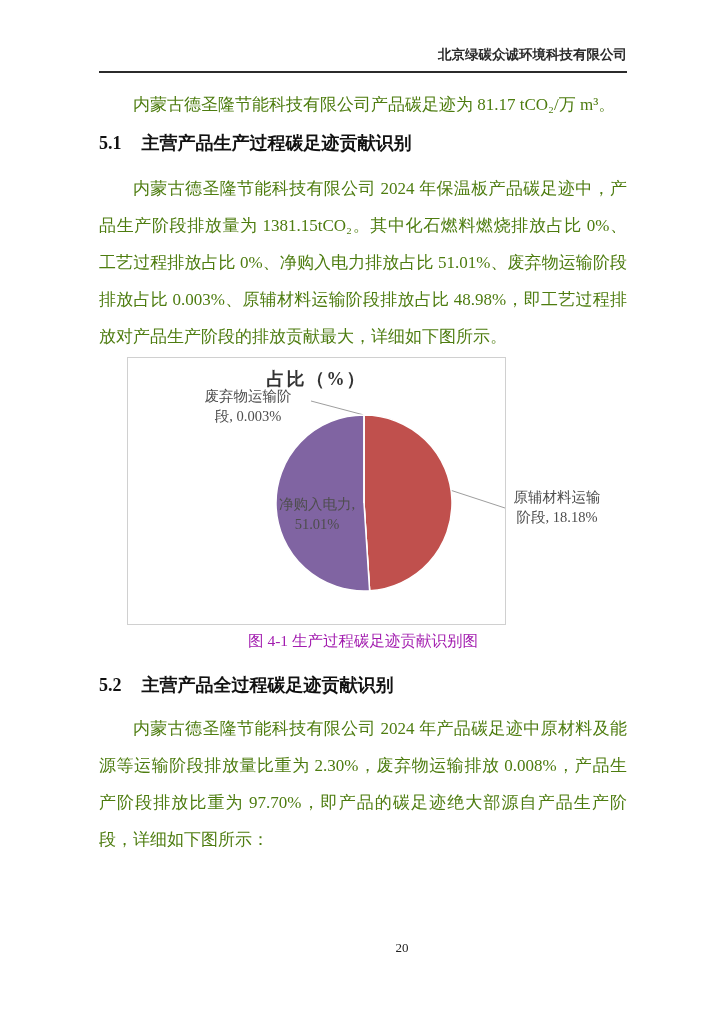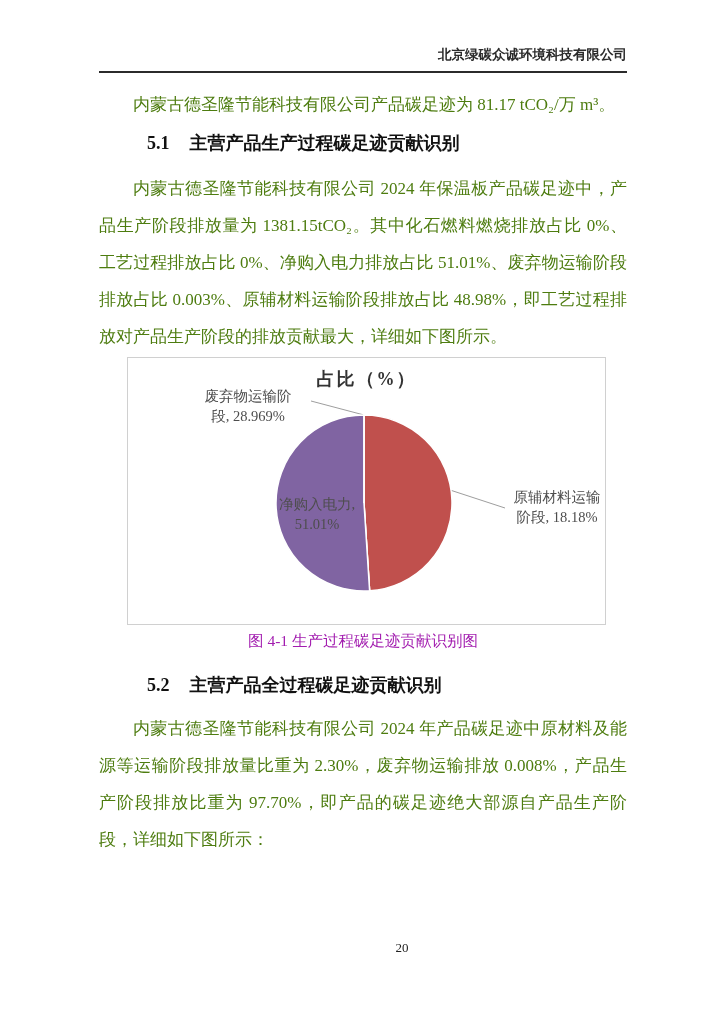--- a/index.html
+++ b/index.html
@@ -17,26 +17,26 @@
     padding-bottom:7px;border-bottom:2px solid #2b2b2b;
   }
   
   .para{
     left:99px;width:528px;
     font-size:17px;line-height:37px;text-align:justify;
     text-indent:34px;color:#4d7c0f;
   }
   .heading{
     left:99px;width:528px;
-    font-size:18px;font-weight:700;color:#111;margin-left:48px;
+    font-size:18px;font-weight:700;color:#111;
   }
   .heading .num{margin-right:20px;}
   
   .chart-frame{
-    left:127px;top:357px;width:479px;height:268px;
+    left:127px;top:357px;width:379px;height:268px;
     border:1px solid #d0d0d0;background:#fff;box-sizing:border-box;
   }
   .chart-title{
     position:absolute;left:0;top:9px;width:100%;text-align:center;
     font-size:18px;font-weight:700;color:#333;letter-spacing:2px;
   }
   .pie-svg{position:absolute;left:0;top:0;width:473px;height:268px;}
   .pie-label{
     position:absolute;font-size:14.5px;line-height:20px;color:#4d4d4d;
     text-align:center;
@@ -74,21 +74,21 @@
   <svg class="pie-svg" viewBox="0 0 473 268">
     <line x1="183" y1="43" x2="236" y2="57" stroke="#9e9e9e" stroke-width="1"></line>
     <line x1="322" y1="132" x2="377" y2="150" stroke="#9e9e9e" stroke-width="1"></line>
     <g>
         <path d="M236,145 L236.00,57.00 A88,88 0 0 1 241.62,232.82 Z" fill="#c0504d" stroke="#ffffff" stroke-width="1.5"></path>
         <path d="M236,145 L241.62,232.82 A88,88 0 0 1 241.62,232.82 Z" fill="#9bbb59" stroke="#ffffff" stroke-width="1.5"></path>
         <path d="M236,145 L241.62,232.82 A88,88 0 1 1 235.98,57.00 Z" fill="#8064a2" stroke="#ffffff" stroke-width="1.5"></path>
         <path d="M236,145 L235.98,57.00 A88,88 0 0 1 236.00,57.00 Z" fill="#4f81bd" stroke="#ffffff" stroke-width="1.5"></path>
       </g>
   </svg>
-  <div class="pie-label lbl-waste">废弃物运输阶段, 28.969%</div>
+  <div class="pie-label lbl-waste">废弃物运输阶段, 0.003%</div>
   <div class="pie-label lbl-raw">原辅材料运输阶段, 18.18%</div>
   <div class="pie-label lbl-elec">净购入电力, 51.01%</div>
 </div>
 
 <div class="abs caption">图 4-1 生产过程碳足迹贡献识别图</div>
 
 <div class="abs heading" style="top:673px;">
   <span class="num">5.2</span><span>主营产品全过程碳足迹贡献识别</span>
 </div>
 

